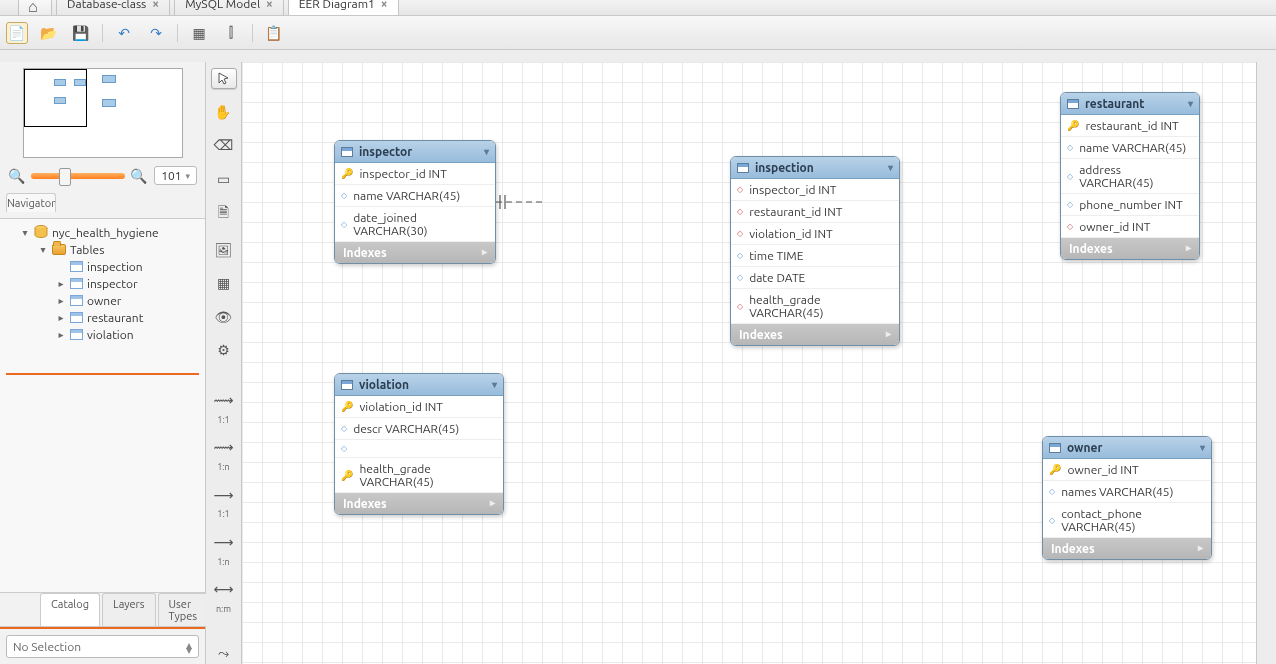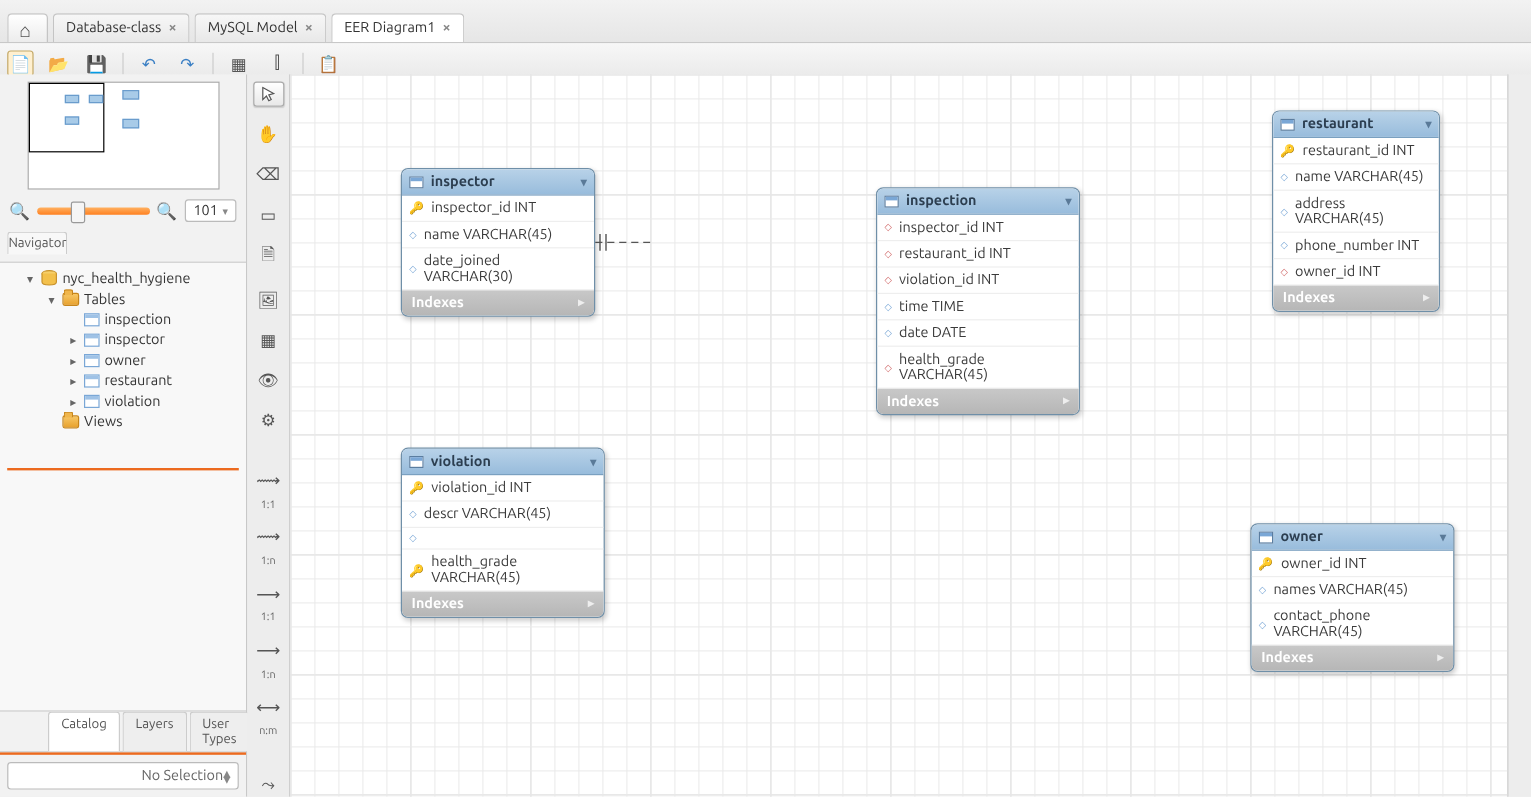--- a/index.html
+++ b/index.html
@@ -1,19 +1,19 @@
 <!DOCTYPE html>
 <html><head>
 <meta charset="utf-8">
 <style>
   * { box-sizing: border-box; margin:0; padding:0; font-family: "Ubuntu", "Segoe UI", Arial, sans-serif; font-size:12px; }
   body { background:#ededed; width:1276px; height:664px; overflow:hidden; position:relative; color:#333; }
 
   
-  .tabbar { height:36px; background:linear-gradient(#f2f2f2,#e6e6e6); border-bottom:1px solid #c8c8c8; display:flex; align-items:flex-end; padding-left:6px;}
+  .tabbar { height:16px; background:linear-gradient(#f2f2f2,#e6e6e6); border-bottom:1px solid #c8c8c8; display:flex; align-items:flex-end; padding-left:18px;}
   .hometab { width:34px; height:24px; border:1px solid #c4c4c4; border-bottom:none; background:linear-gradient(#fff,#ececec); border-radius:4px 4px 0 0; display:flex; align-items:center; justify-content:center; margin-right:4px;}
   .tab { height:24px; padding:0 10px; border:1px solid #c4c4c4; border-bottom:none; background:linear-gradient(#f7f7f7,#e8e8e8); border-radius:4px 4px 0 0; display:flex; align-items:center; margin-right:4px; gap:6px;}
   .tab.active { background:#fff; }
   .tab .x { color:#888; font-weight:bold; }
   .home-ico { width:14px; height:14px; }
   .home-ico::before { content:"⌂"; font-size:16px; color:#555; }
 
   
   .toolbar { height:34px; background:linear-gradient(#f7f7f7,#e8e8e8); border-bottom:1px solid #c8c8c8; display:flex; align-items:center; padding:0 6px; gap:10px;}
   .tbtn { width:22px; height:22px; display:flex; align-items:center; justify-content:center; border-radius:3px; font-size:14px; color:#555;}
@@ -54,21 +54,21 @@
   .ico-cyl { width:14px; height:14px; display:inline-block; }
   .ico-cyl svg { display:block;}
   .ico-folder { width:14px; height:11px; background:linear-gradient(#f7c765,#e8a22f); border:1px solid #c7851a; border-radius:2px; position:relative;}
   .ico-folder::before { content:""; position:absolute; top:-4px; left:0; width:6px; height:4px; background:#f0b64c; border:1px solid #c7851a; border-bottom:none; border-radius:2px 2px 0 0;}
   .ico-tbl { width:13px; height:11px; border:1px solid #7aa7d6; background:#fff; position:relative;}
   .ico-tbl::before { content:""; position:absolute; top:0;left:0;right:0;height:3px;background:#9fc2e6;}
   .cat-tabs { display:flex; border-bottom:1px solid #ccc;}
   .cat-tabs span { padding:4px 10px; font-size:11px; color:#555; border:1px solid #ccc; border-bottom:none; background:#eee; margin-right:2px; border-radius:3px 3px 0 0;}
   .cat-tabs span.on { background:#fff;margin-left:40px; }
   .accent2 { height:2px; background:#ec6a1f;}
-  .selbox { border:1px solid #bbb; background:#fff; padding:4px 6px; margin:6px; border-radius:3px; display:flex; justify-content:flex-end; align-items:center; color:#666;}
+  .selbox { border:1px solid #bbb; background:#fff; padding:4px 6px; margin:6px; border-radius:3px; display:flex; justify-content:space-between; align-items:center; color:#666;}
   .spin { display:flex; flex-direction:column; line-height:5px; font-size:8px; color:#888;}
 
   
   .toolbtn { width:26px; height:26px; border:1px solid transparent; border-radius:3px; display:flex; align-items:center; justify-content:center; font-size:14px; color:#555;}
   .toolbtn.active { border:1px solid #aaa; background:linear-gradient(#fff,#e8e8e8); box-shadow:0 1px 1px #0002;}
   .toollbl { font-size:9px; color:#666; margin-top:-8px;}
   .tsgap { height:6px;}
 
   
   .entity { position:absolute; width:162px; border:1px solid #6f8fa8; border-radius:6px; background:#fff; box-shadow:1px 2px 4px #0003; overflow:hidden;}
@@ -186,25 +186,20 @@
       </div>
       <div class="trow d3">
         <span class="tw">▸</span>
         <span class="ico-tbl"></span>
         <span>restaurant</span>
       </div>
       <div class="trow d3">
         <span class="tw">▸</span>
         <span class="ico-tbl"></span>
         <span>violation</span>
-      </div>
-      <div class="trow d2">
-        <span class="tw"></span>
-        <span class="ico-folder"></span>
-        <span>Views</span>
       </div>
       <div style="height:30px;"></div>
       <div class="accent"></div>
     </div>
 
     <div class="cat-tabs">
       <span class="on">Catalog</span>
       <span>Layers</span>
       <span>User Types</span>
     </div>

